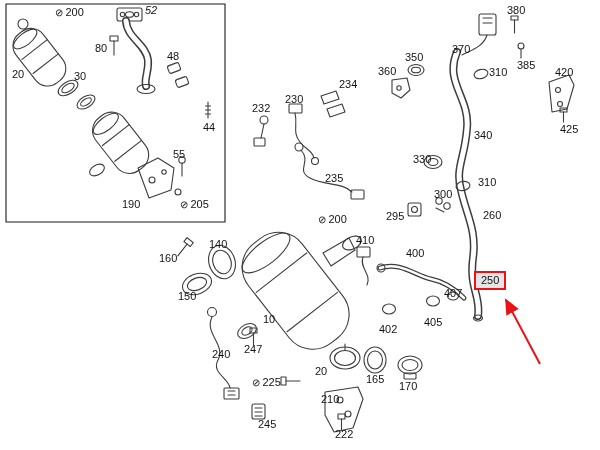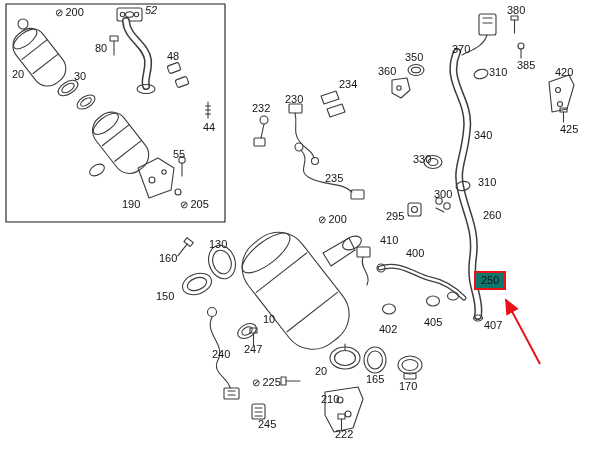--- a/index.html
+++ b/index.html
@@ -3,21 +3,21 @@
 <meta charset="utf-8">
 <style>
   html,body{margin:0;padding:0;background:#fff;}
   #stage{position:relative;width:600px;height:450px;background:#ffffff;overflow:hidden;
          font-family:"Liberation Sans",sans-serif;}
   svg.art{position:absolute;left:0;top:0;}
   #labels{position:absolute;left:0;top:0;width:600px;height:450px;}
   .part-label{position:absolute;font-size:11px;color:#141414;line-height:1;
               white-space:nowrap;display:flex;align-items:center;gap:2px;cursor:default;}
   .part-label .prefix{font-size:10px;color:#141414;}
-  .part-label.highlight{border:2px solid #e81219;padding:2px 5px;margin-left:-7px;margin-top:-6px;background:#0f766e;}
+  .part-label.highlight{border:2px solid #e81219;padding:2px 5px;margin-left:-7px;margin-top:-6px;background:#e5e5e5;}
   #om-box{position:absolute;left:533px;top:6px;width:62px;height:23px;border:1.5px solid #141414;
           display:flex;align-items:center;justify-content:center;font-size:13px;color:#141414;background:#fff;}
 </style>
 </head>
 <body>
 
 <div id="stage">
 
   <svg class="art" width="600" height="450" viewBox="0 0 600 450">
     <defs>
@@ -371,41 +371,41 @@
       <div class="part-label" style="left: 483px; top: 210px;">
         <span>260</span>
       </div>
       <div class="part-label" style="left: 386px; top: 194px; margin-top: 17px;">
         <span>295</span>
       </div>
       <div class="part-label" style="left: 434px; top: 189px;">
         <span>300</span>
       </div>
       <div class="part-label" style="left: 209px; top: 239px;">
-        <span>130</span>
+        <span>140</span>
       </div>
       <div class="part-label" style="left: 159px; top: 253px;">
         <span>160</span>
       </div>
-      <div class="part-label" style="left: 156px; top: 291px; justify-content: flex-end;">
+      <div class="part-label" style="left: 178px; top: 291px; justify-content: flex-end;">
         <span>150</span>
       </div>
-      <div class="part-label" style="left: 356px; top: 235px; margin-left: 24px;">
+      <div class="part-label" style="left: 356px; top: 235px;">
         <span>410</span>
       </div>
       <div class="part-label" style="left: 406px; top: 248px;">
         <span>400</span>
       </div>
       <div class="part-label" style="left: 379px; top: 324px;">
         <span>402</span>
       </div>
       <div class="part-label" style="left: 424px; top: 317px;">
         <span>405</span>
       </div>
-      <div class="part-label" style="left: 444px; top: 320px; margin-left: 40px;">
+      <div class="part-label" style="left: 444px; top: 288px;">
         <span>407</span>
       </div>
       <div class="part-label highlight" style="left: 481px; top: 277px; border-color: rgb(232, 18, 25);">
         <span>250</span>
       </div>
       <div class="part-label" style="left: 263px; top: 314px;">
         <span>10</span>
       </div>
       <div class="part-label" style="left: 212px; top: 349px;">
         <span>240</span>

